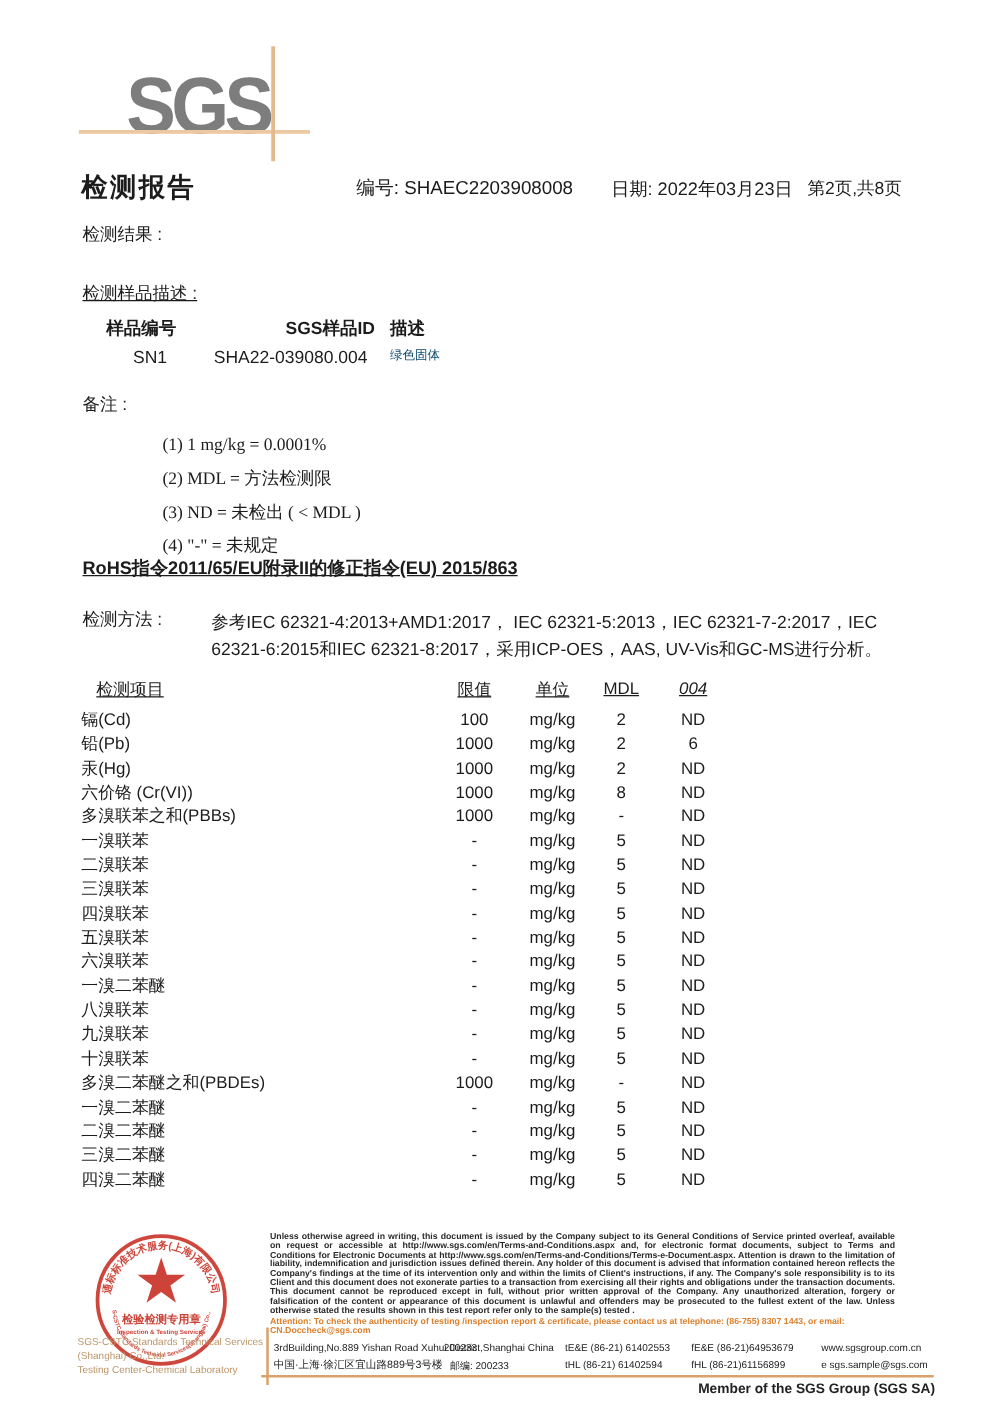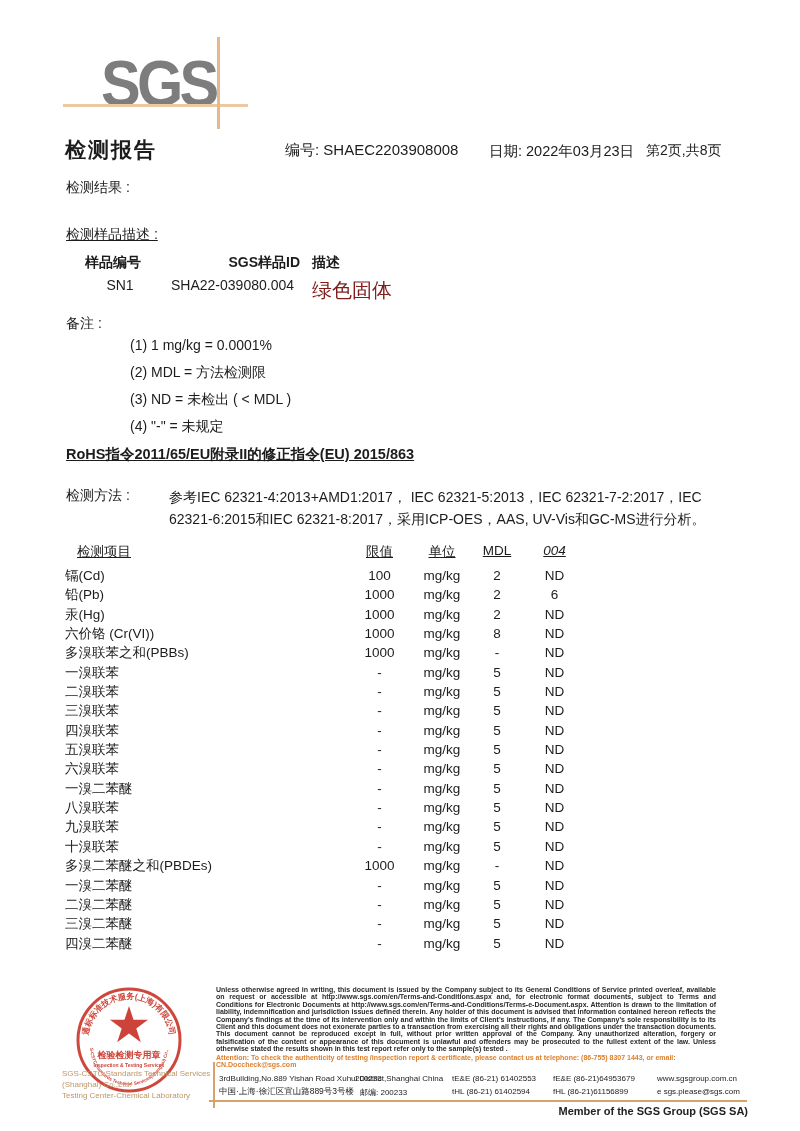--- a/index.html
+++ b/index.html
@@ -23,25 +23,25 @@
   
   .h-results  { position:absolute; left:66px; top:179px; font-size:14px; }
   .h-sample   { position:absolute; left:66px; top:226px; font-size:14px; text-decoration:underline; }
 
   
   .sth0 { position:absolute; left:85px;  top:254px; width:70px;  font-size:14px; font-weight:bold; }
   .sth1 { position:absolute; left:165px; top:254px; width:135px; text-align:right; font-size:14px; font-weight:bold; }
   .sth2 { position:absolute; left:312px; top:254px; font-size:14px; font-weight:bold; }
   .stv0 { position:absolute; left:85px;  top:277px; width:70px;  text-align:center; font-size:14px; }
   .stv1 { position:absolute; left:165px; top:277px; width:135px; text-align:center; font-size:14px; }
-  .stv2 { position:absolute; left:312px; top:277px; font-size:20px; color:#7f1d1d; }
+  .stv2 { position:absolute; left:312px; top:277px; font-size:10px; color:#0c4a6e; }
 
   
   .h-notes { position:absolute; left:66px; top:315px; font-size:14px; }
-  .notes   { position:absolute; left:130px; top:332px; font-size:14px; }
+  .notes   { position:absolute; left:130px; top:343px; font-size:14px;font-family:Liberation Serif, serif; }
   .note-line { height:27px; line-height:27px; }
 
   
   .rohs-heading { position:absolute; left:66px; top:445px; font-size:14.5px; font-weight:bold; text-decoration:underline; }
   .method-label { position:absolute; left:66px;  top:487px; font-size:14px; }
   .method-text  { position:absolute; left:169px; top:487px; width:552px; font-size:14px; line-height:21.5px; }
 
   
   .rtable { position:absolute; left:65px; top:543px; width:522px; font-size:13.5px; }
   .hrow, .rrow { display:grid; grid-template-columns:282px 65px 60px 50px 65px; }
@@ -309,17 +309,17 @@
   <div class="fa" style="left:219px; top:1074px;">3rdBuilding,No.889 Yishan Road Xuhui District,Shanghai China</div>
   <div class="fa" style="left:355px; top:1074px;">200233</div>
   <div class="fa" style="left:452px; top:1074px;">tE&amp;E (86-21) 61402553</div>
   <div class="fa" style="left:553px; top:1074px;">fE&amp;E (86-21)64953679</div>
   <div class="fa" style="left:657px; top:1074px;">www.sgsgroup.com.cn</div>
 
   <div class="fa fa-cn" style="left:219px; top:1086px;">中国·上海·徐汇区宜山路889号3号楼</div>
   <div class="fa" style="left:360px; top:1087px;">邮编: 200233</div>
   <div class="fa" style="left:452px; top:1087px;">tHL (86-21) 61402594</div>
   <div class="fa" style="left:553px; top:1087px;">fHL (86-21)61156899</div>
-  <div class="fa" style="left:657px; top:1087px;">e sgs.please@sgs.com</div>
+  <div class="fa" style="left:657px; top:1087px;">e sgs.sample@sgs.com</div>
 
   <div class="member">Member of the SGS Group (SGS SA)</div>
 
 </div>
 
 </body></html>

